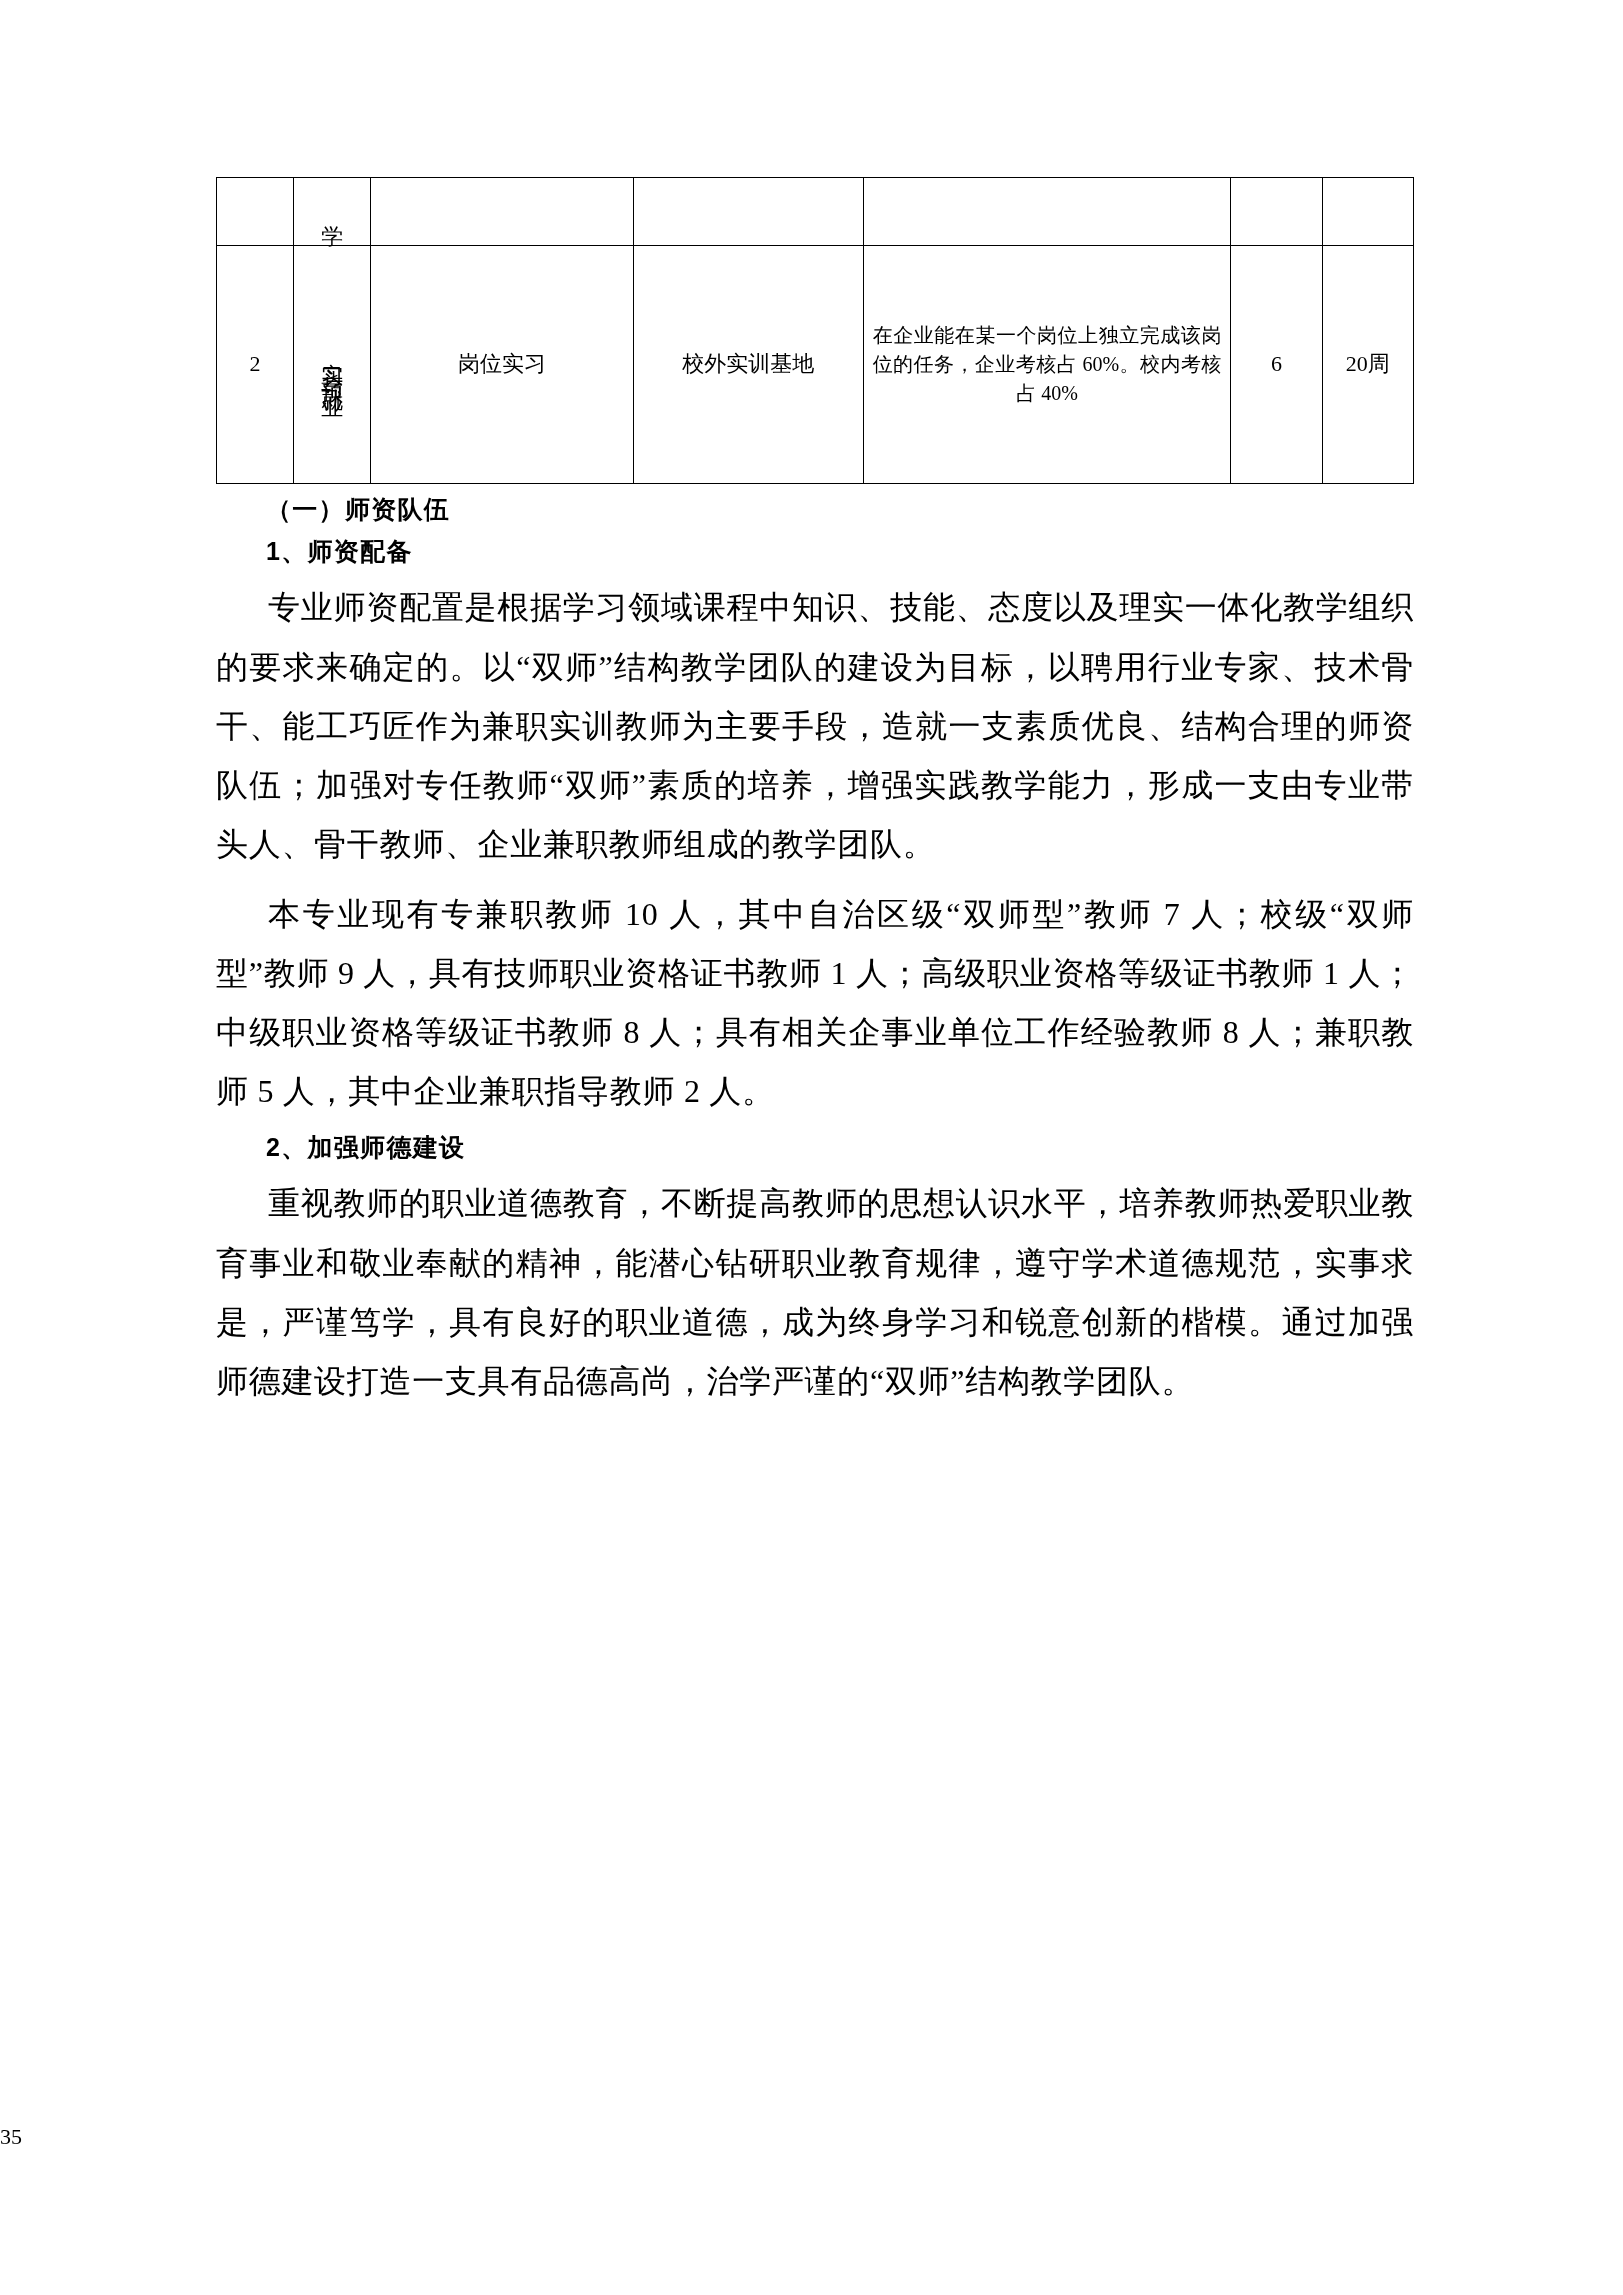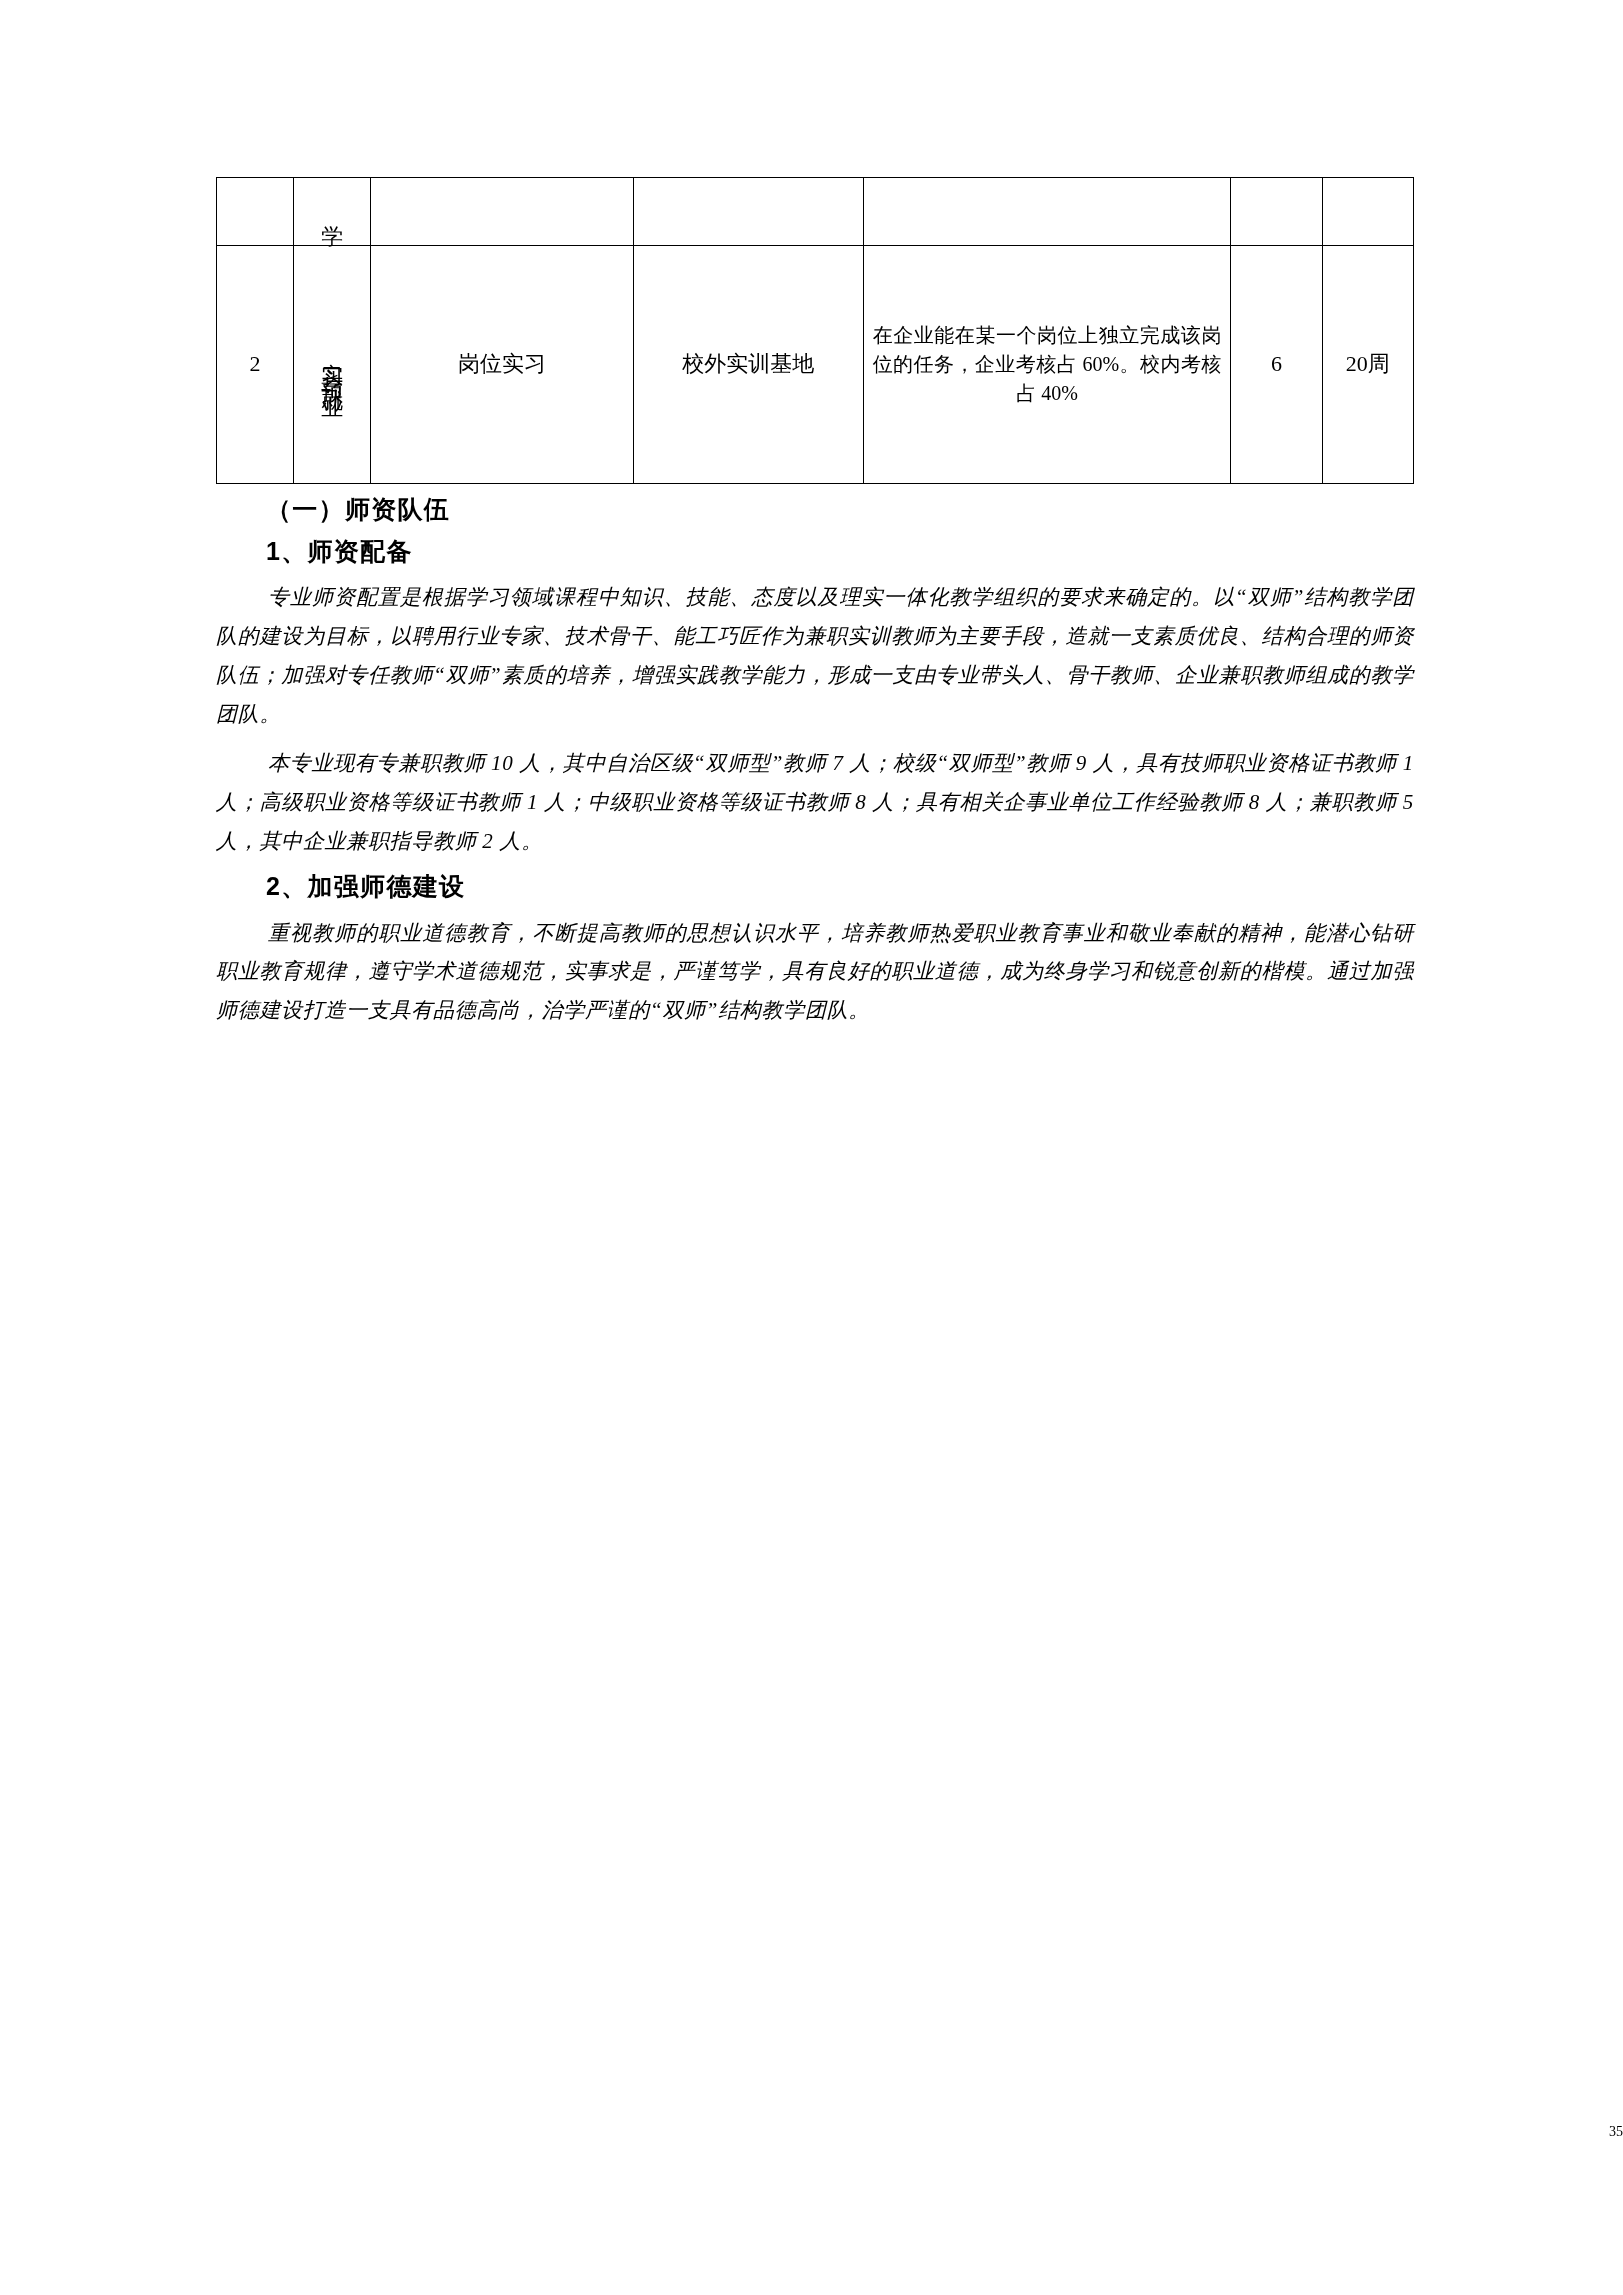--- a/index.html
+++ b/index.html
@@ -75,36 +75,35 @@
     font-weight: bold;
     font-family: "Liberation Sans", sans-serif;
     margin: 23.6px 0 0 0;
     text-indent: 50px;
     letter-spacing: 1.3px;
   }
   .heading.sub {
     margin-top: 9.2px;
   }
   p.para {
-    font-size: 21px;
+    font-size: 32px;
     line-height: 1.85;
     margin: 10.5px 0 0 0;
     text-indent: 52px;
     text-align: justify;
     text-justify: inter-ideograph;
     letter-spacing: 0.7px;
-    font-style: italic;
   }
   .pageno {
     position: absolute;
     left: 0;
     top: 2124px;
     width: 1623px;
-    text-align: right;
-    font-size: 14px;
+    text-align: left;
+    font-size: 22px;
     font-family: "Liberation Serif", serif;
   }
 </style>
 </head>
 <body>
 
 <div class="page">
   <div class="content">
 
     <table class="sched">

